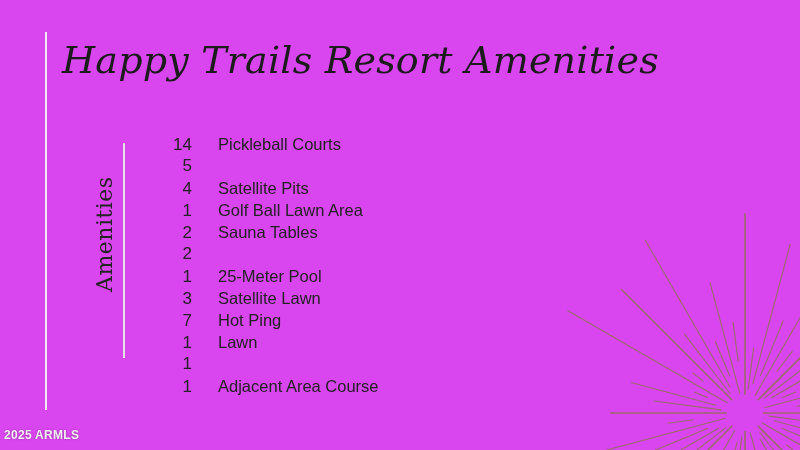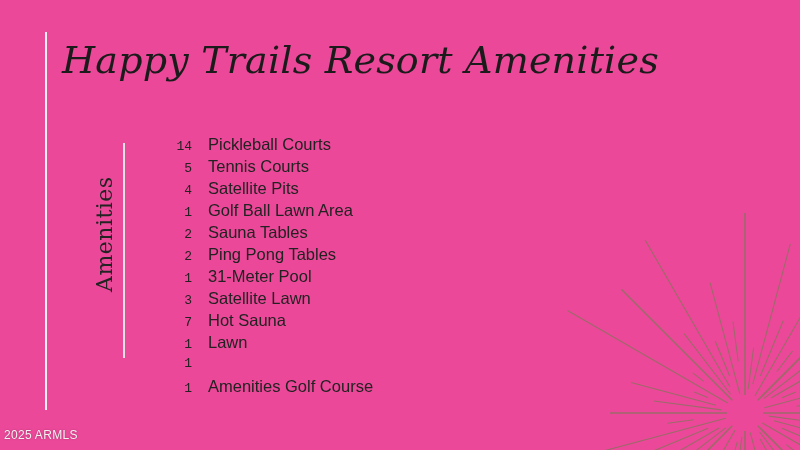--- a/index.html
+++ b/index.html
@@ -10,21 +10,21 @@
     width: 800px;
     height: 450px;
     overflow: hidden;
     font-family: "Liberation Sans", sans-serif;
   }
 
   #slide {
     position: relative;
     width: 800px;
     height: 450px;
-    background: #ec4899;
+    background: #d946ef;
     overflow: hidden;
   }
 
   
   #sunburst {
     position: absolute;
     left: 545px;
     top: 213px;
     width: 400px;
     height: 400px;
@@ -90,40 +90,40 @@
   }
   .amenity-row {
     display: flex;
     align-items: baseline;
     height: 22px;
     line-height: 22px;
   }
   .amenity-count {
     width: 42px;
     text-align: right;
-    font-size: 13px;
+    font-size: 17px;
     color: #222222;
-    font-family: Liberation Mono, monospace;
+    font-family: Liberation Sans, sans-serif;
   }
   .amenity-label {
-    margin-left: 16px;
+    margin-left: 26px;
     font-size: 16.5px;
     color: #222222;
     font-family: "Liberation Sans", sans-serif;
     white-space: nowrap;
   }
 
   
   #watermark {
     position: absolute;
     left: 4px;
     bottom: 8px;
     font-family: "Liberation Sans", sans-serif;
     font-size: 12px;
-    font-weight: 400;
+    font-weight: 700;
     color: #f2f2f2;
     letter-spacing: 0.3px;
     text-shadow: 0 0 2px rgba(0,0,0,0.35);
     margin-top: 36px;
   }
 </style>
 </head>
 <body>
 
 <div id="slide">
@@ -186,58 +186,56 @@
 
   <div id="side-label">Amenities</div>
 
   <div id="amenity-list">
       <div class="amenity-row">
         <span class="amenity-count">14</span>
         <span class="amenity-label">Pickleball Courts</span>
       </div>
       <div class="amenity-row">
         <span class="amenity-count">5</span>
-        <span class="amenity-label">Tennis Courts</span>
       </div>
       <div class="amenity-row">
         <span class="amenity-count">4</span>
         <span class="amenity-label">Satellite Pits</span>
       </div>
       <div class="amenity-row">
         <span class="amenity-count">1</span>
         <span class="amenity-label">Golf Ball Lawn Area</span>
       </div>
       <div class="amenity-row">
         <span class="amenity-count">2</span>
         <span class="amenity-label">Sauna Tables</span>
       </div>
       <div class="amenity-row">
         <span class="amenity-count">2</span>
-        <span class="amenity-label">Ping Pong Tables</span>
-      </div>
-      <div class="amenity-row">
-        <span class="amenity-count">1</span>
-        <span class="amenity-label">31-Meter Pool</span>
+      </div>
+      <div class="amenity-row">
+        <span class="amenity-count">1</span>
+        <span class="amenity-label">25-Meter Pool</span>
       </div>
       <div class="amenity-row">
         <span class="amenity-count">3</span>
         <span class="amenity-label">Satellite Lawn</span>
       </div>
       <div class="amenity-row">
         <span class="amenity-count">7</span>
-        <span class="amenity-label">Hot Sauna</span>
+        <span class="amenity-label">Hot Ping</span>
       </div>
       <div class="amenity-row">
         <span class="amenity-count">1</span>
         <span class="amenity-label">Lawn</span>
       </div>
       <div class="amenity-row">
         <span class="amenity-count">1</span>
       </div>
       <div class="amenity-row">
         <span class="amenity-count">1</span>
-        <span class="amenity-label">Amenities Golf Course</span>
+        <span class="amenity-label">Adjacent Area Course</span>
       </div>
     </div>
 
   <div id="watermark">2025 ARMLS</div>
 
 </div>
 
 </body></html>

